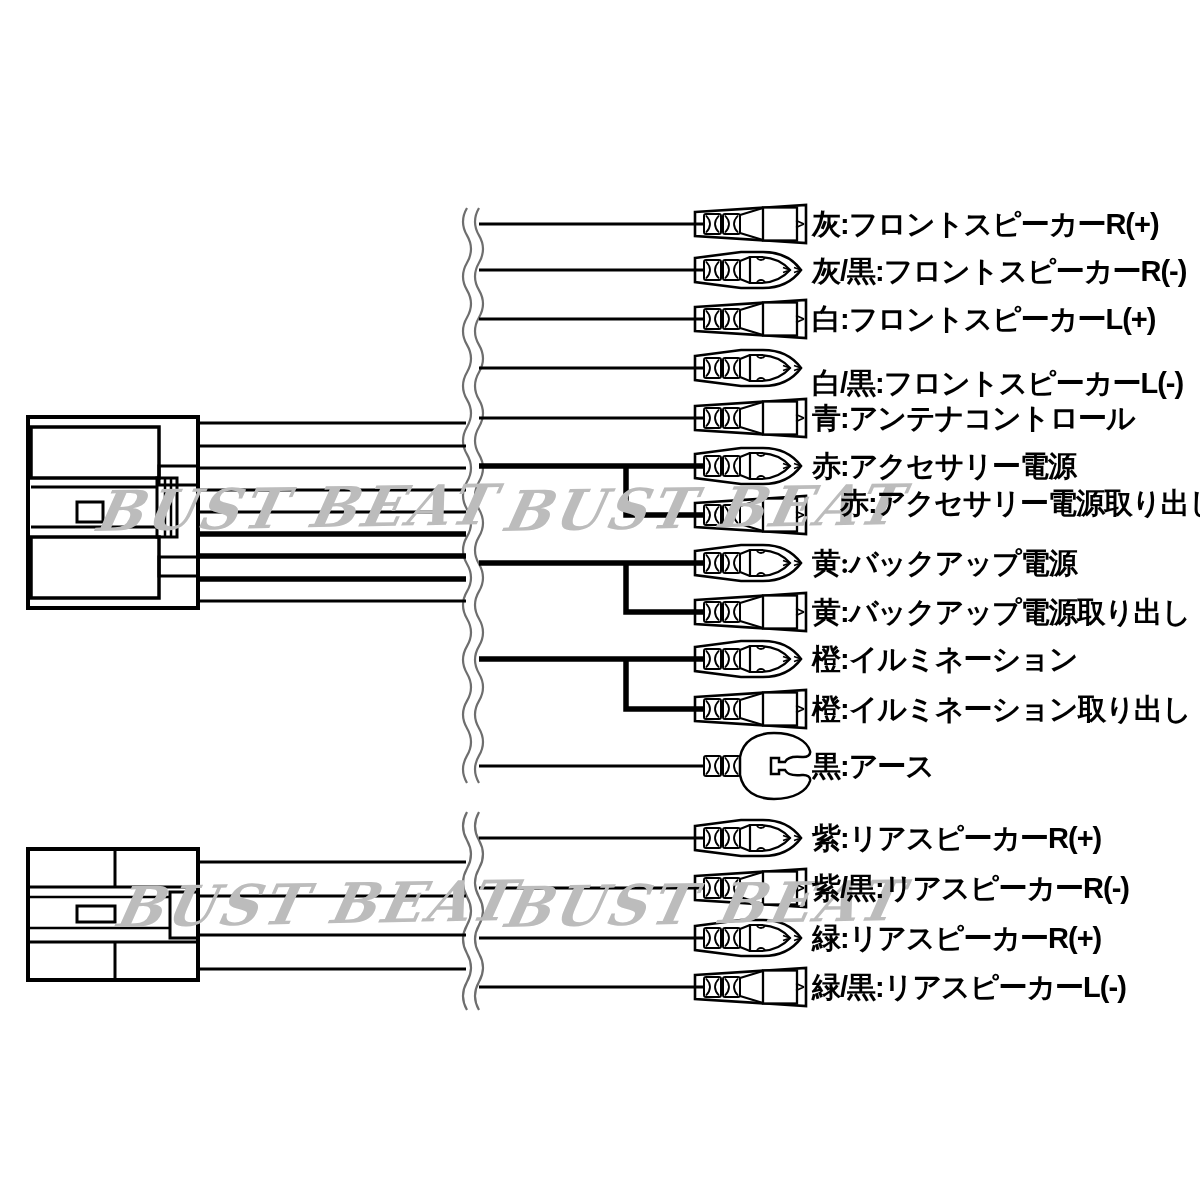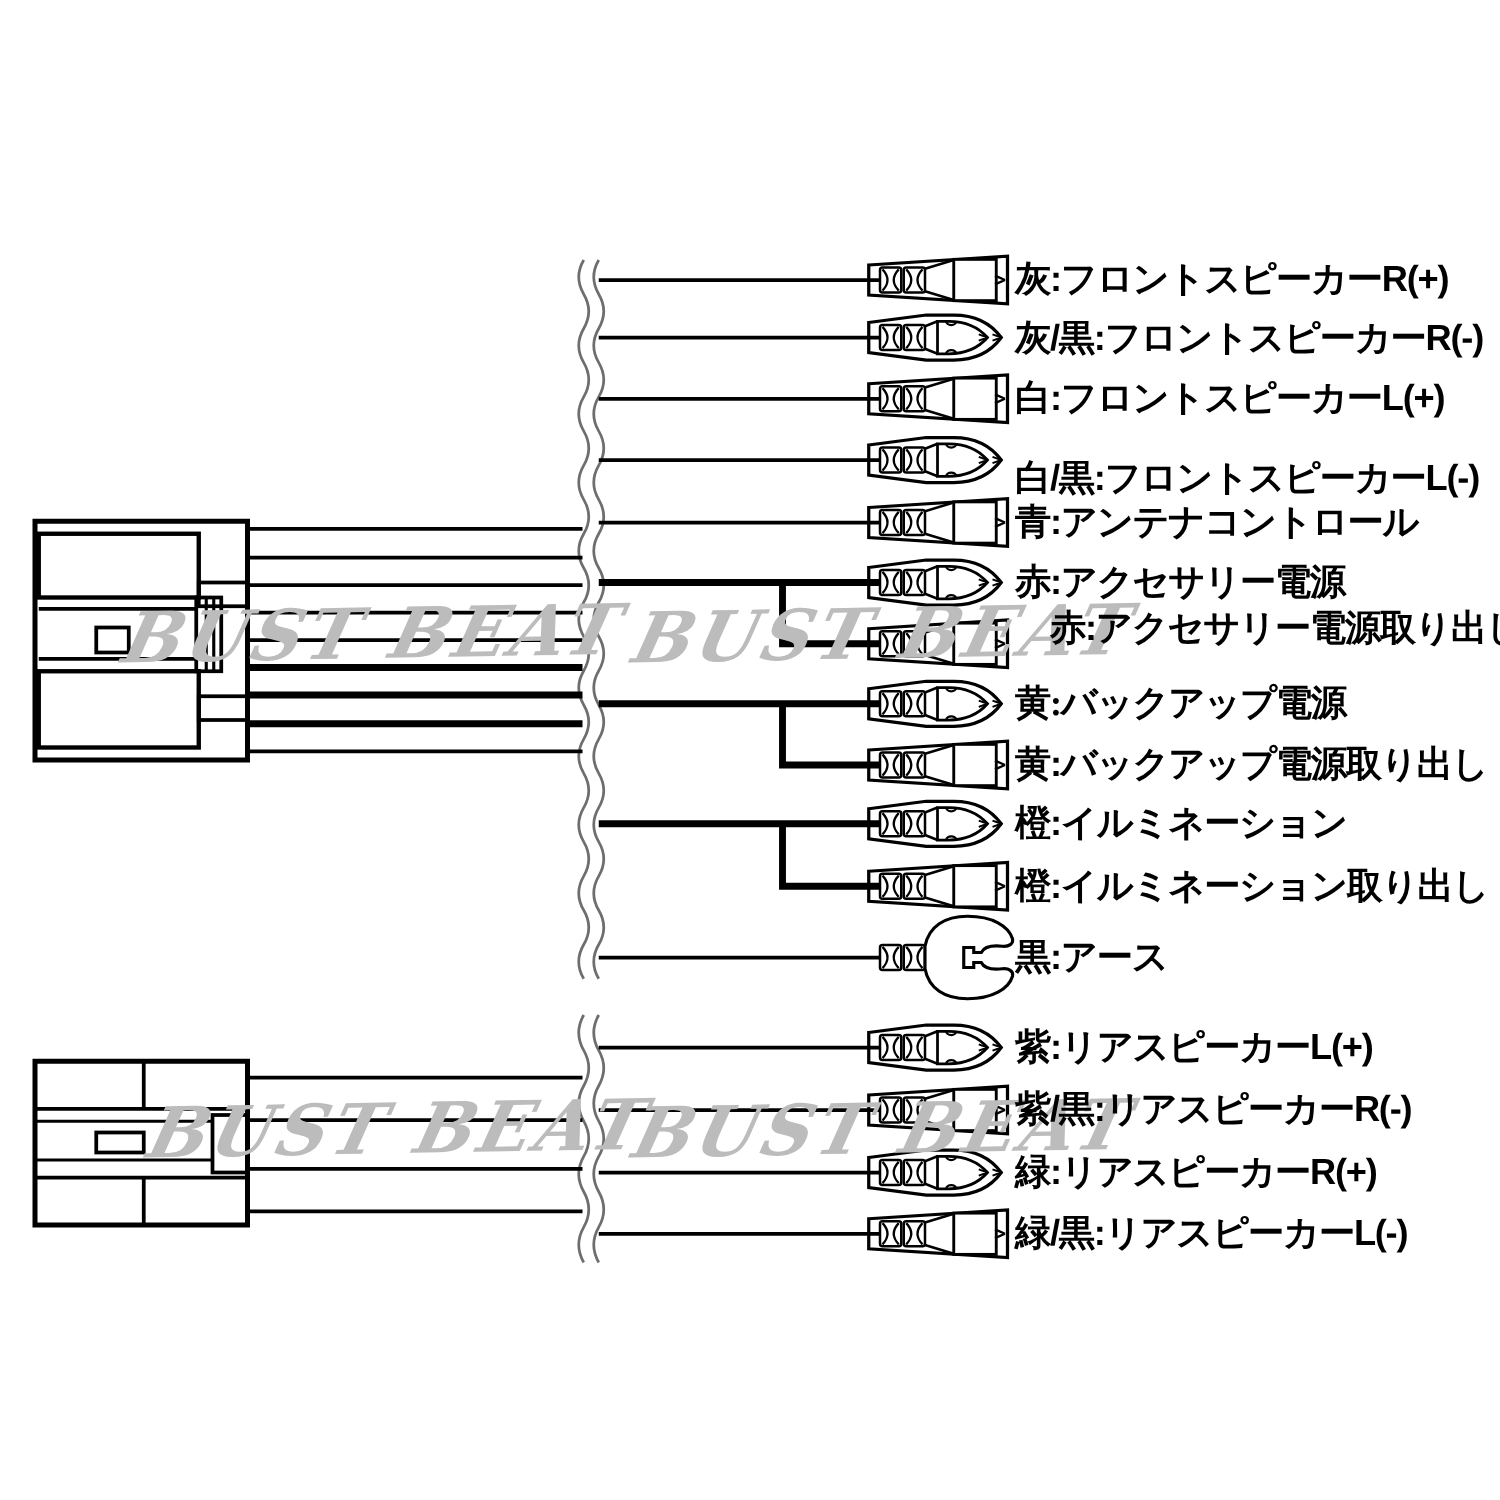--- a/index.html
+++ b/index.html
@@ -149,18 +149,18 @@
       <div class="term-label" style="top: 300px;">白:フロントスピーカーL(+)</div>
       <div class="term-label" style="top: 364px;">白/黒:フロントスピーカーL(-)</div>
       <div class="term-label" style="top: 399px;">青:アンテナコントロール</div>
       <div class="term-label" style="top: 447px;">赤:アクセサリー電源</div>
       <div class="term-label" style="top: 484px; margin-left: 28px;">赤:アクセサリー電源取り出し</div>
       <div class="term-label" style="top: 544px; font-family: Liberation Serif, serif;">黄:バックアップ電源</div>
       <div class="term-label" style="top: 593px;">黄:バックアップ電源取り出し</div>
       <div class="term-label" style="top: 640px;">橙:イルミネーション</div>
       <div class="term-label" style="top: 690px;">橙:イルミネーション取り出し</div>
       <div class="term-label" style="top: 747px;">黒:アース</div>
-      <div class="term-label" style="top: 819px;">紫:リアスピーカーL(+)</div>
+      <div class="term-label" style="top: 819px;">紫:リアスピーカーR(+)</div>
       <div class="term-label" style="top: 869px;">紫/黒:リアスピーカーR(-)</div>
       <div class="term-label" style="top: 919px;">緑:リアスピーカーR(+)</div>
       <div class="term-label" style="top: 968px;">緑/黒:リアスピーカーL(-)</div>
     </div>
 </div>
 
 </body></html>

